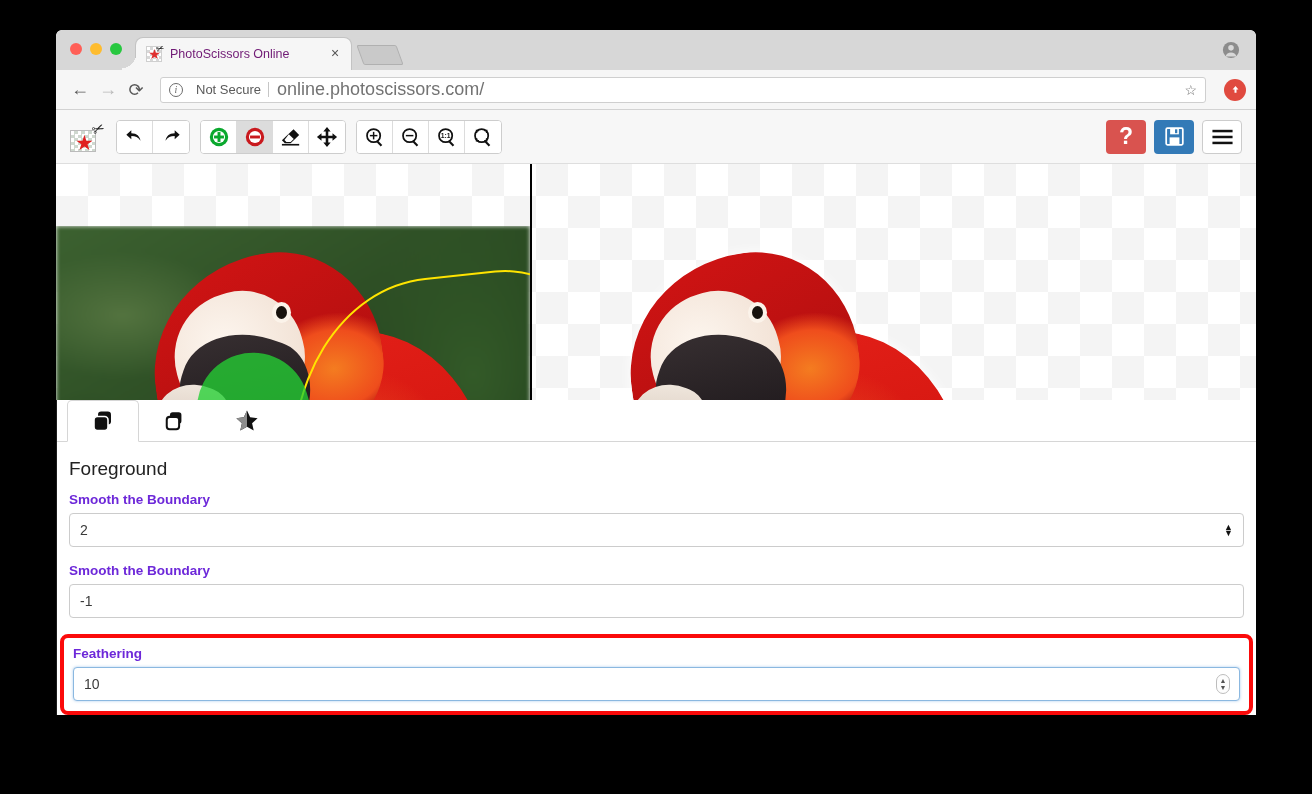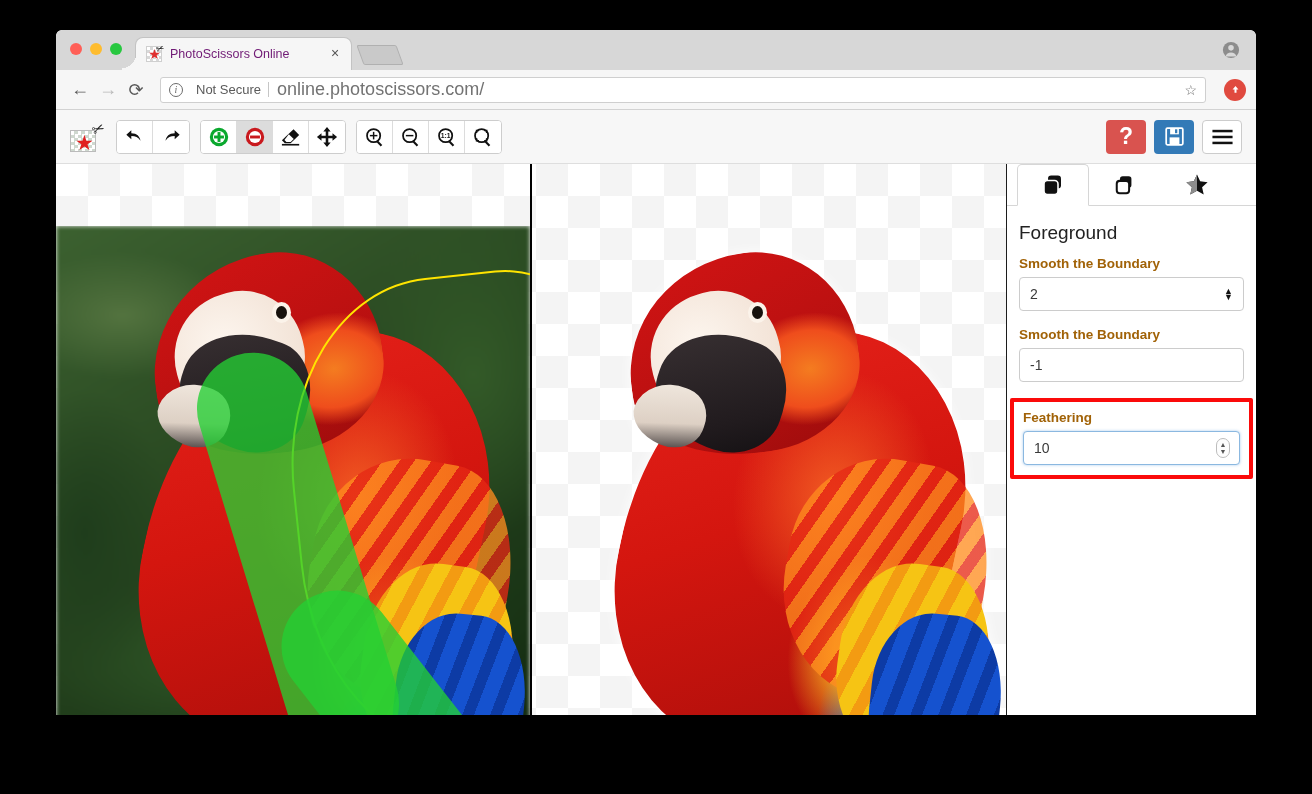--- a/index.html
+++ b/index.html
@@ -194,20 +194,21 @@
   #help-button { background: #d9534f; }
   #save-button { background: #337ab7; }
   #menu-button { background: #fff; border: 1px solid #cccccc; }
 
   
   #workarea {
     position: relative;
     height: 551px;
     display: flex;
     background: #fff;
+    flex-direction: column;
   }
   #canvas-area {
     position: relative;
     flex: 1 1 auto;
     overflow: hidden;
     background-color: #ffffff;
     background-image:
       linear-gradient(45deg, #f4f4f4 25%, transparent 25%, transparent 75%, #f4f4f4 75%),
       linear-gradient(45deg, #f4f4f4 25%, transparent 25%, transparent 75%, #f4f4f4 75%);
     background-size: 64px 64px;
@@ -377,21 +378,21 @@
     border: 1px solid #d6d6d6;
     border-bottom: 1px solid #fff;
     border-radius: 5px 5px 0 0;
   }
   #panel-body { padding: 10px 12px 0 12px; }
   #panel-heading {
     font-size: 19px; color: #222; font-weight: 400;
     margin: 6px 0 12px 0;
   }
   .field-label {
-    font-size: 13.5px; font-weight: bold; color: #a16207;
+    font-size: 13.5px; font-weight: bold; color: #6d28d9;
     margin-bottom: 6px;
   }
   .field-input {
     position: relative;
     width: 100%; height: 34px;
     border: 1px solid #cccccc;
     border-radius: 4px;
     background: #fff;
     display: flex; align-items: center;
     padding: 0 10px;
@@ -416,21 +417,21 @@
     border: 1px solid #bdbdbd;
     border-radius: 7px;
     background: #fdfdfd;
     display: flex; flex-direction: column;
     align-items: center; justify-content: center;
     line-height: 7px; font-size: 7px; color: #555;
     cursor: pointer;
   }
   #feathering-group {
     border: 4px solid #fb0a0a;
-    border-radius: 2px;
+    border-radius: 8px;
     padding: 8px 9px 10px 9px;
     margin: 2px -9px 0 -9px;
   }
 </style>
 </head>
 <body>
 
 <div id="browser-window">
 
   <div id="tabstrip">

